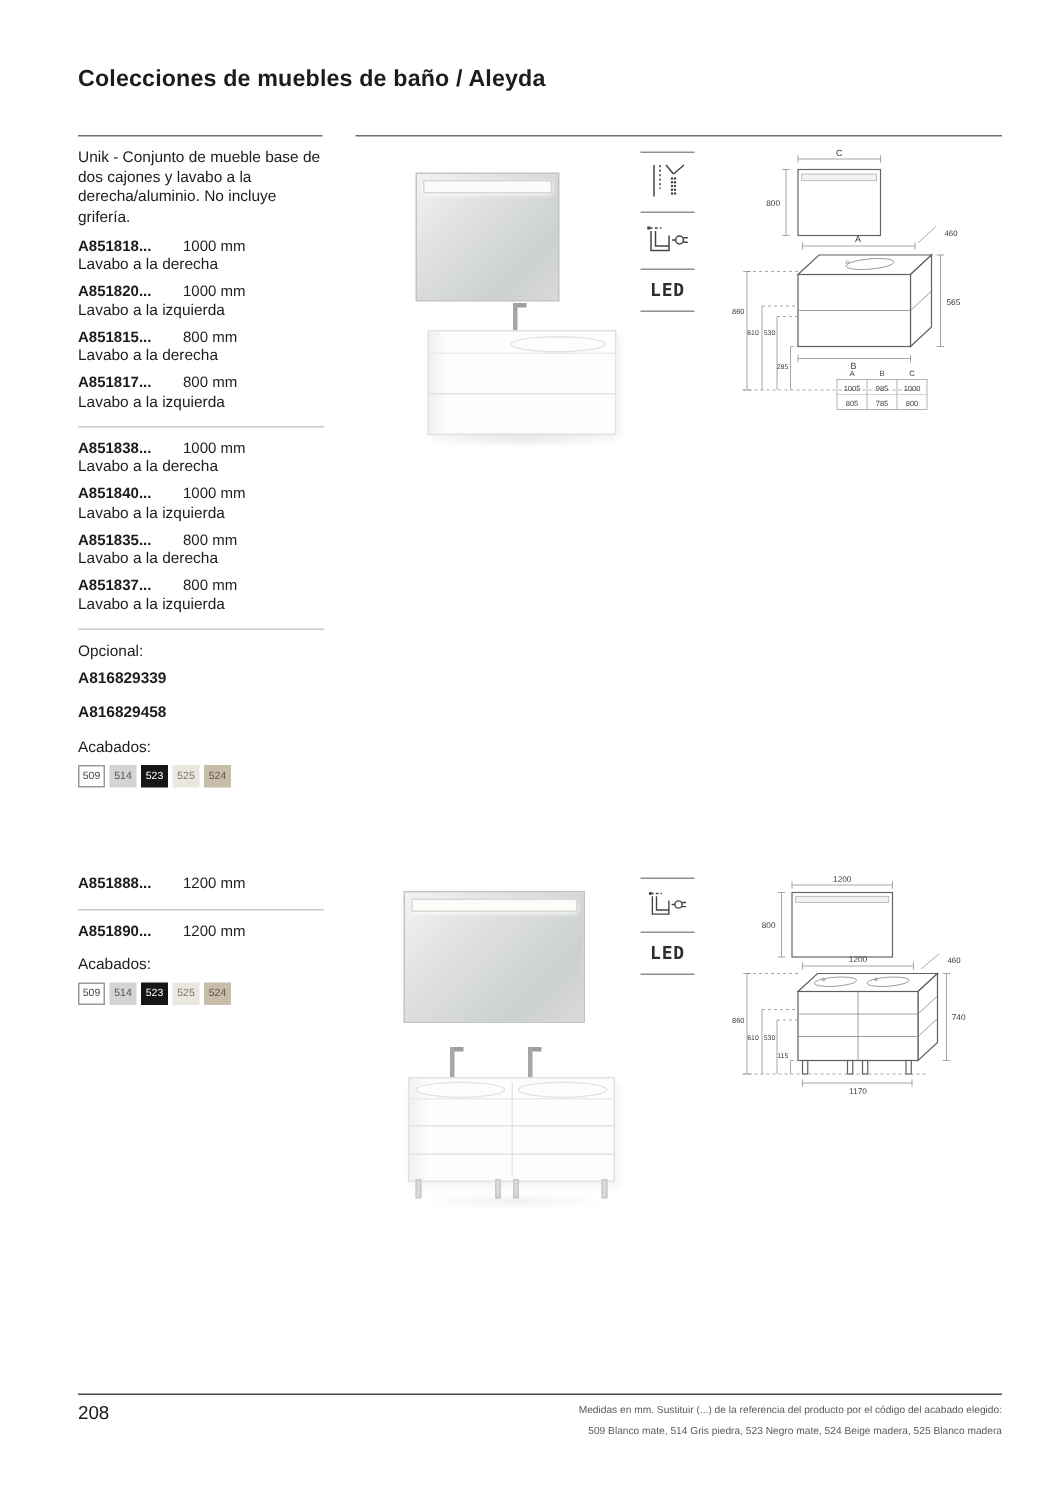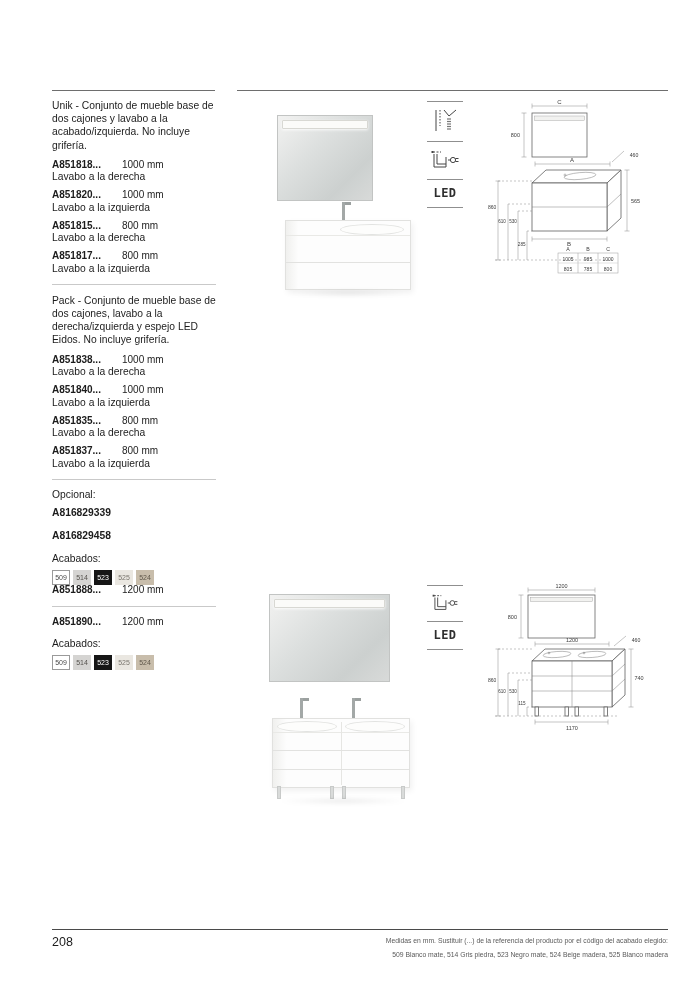--- a/index.html
+++ b/index.html
@@ -55,25 +55,26 @@
   
   .footer-rule{left:52px;top:929px;width:616px;border-top:1px solid #4a4a4a;}
   .pagenum{position:absolute;left:52px;top:935px;font-size:12.5px;}
   .footnote{position:absolute;right:32px;top:934px;text-align:right;font-size:6.8px;line-height:13.5px;color:#5a5a5a;}
 </style>
 </head>
 <body>
 
 <div class="page">
 
+  <h1 class="title">Colecciones de muebles de baño / Aleyda</h1>
   <div class="hrule rule-left"></div>
   <div class="hrule rule-right"></div>
 
   <div class="leftcol" style="top:99px;">
-    <p class="desc">Unik - Conjunto de mueble base de dos cajones y lavabo a la acabado/izquierda. No incluye grifería.</p>
+    <p class="desc">Unik - Conjunto de mueble base de dos cajones y lavabo a la derecha/aluminio. No incluye grifería.</p>
 
     <div class="item">
       <div class="item-line">
           <span class="ref">A851818...</span>
           <span class="size">1000 mm</span>
         </div>
       <div class="note">Lavabo a la derecha</div>
     </div>
     <div class="item">
       <div class="item-line">
@@ -92,21 +93,20 @@
     <div class="item">
       <div class="item-line">
           <span class="ref">A851817...</span>
           <span class="size">800 mm</span>
         </div>
       <div class="note">Lavabo a la izquierda</div>
     </div>
 
     <div class="divider"></div>
 
-    <p class="desc">Pack - Conjunto de mueble base de dos cajones, lavabo a la derecha/izquierda y espejo LED Eidos. No incluye grifería.</p>
 
     <div class="item">
       <div class="item-line">
           <span class="ref">A851838...</span>
           <span class="size">1000 mm</span>
         </div>
       <div class="note">Lavabo a la derecha</div>
     </div>
     <div class="item">
       <div class="item-line">

